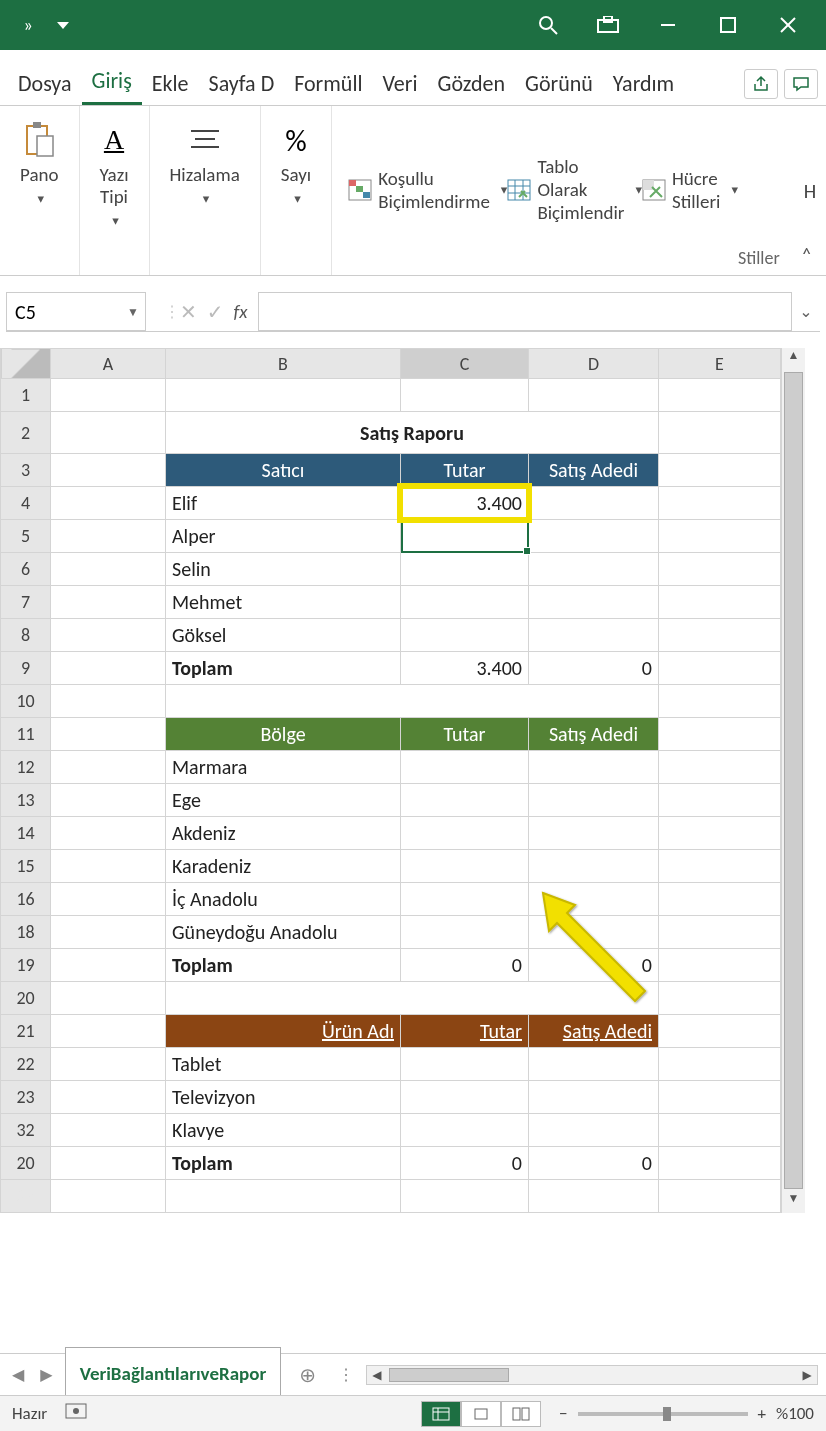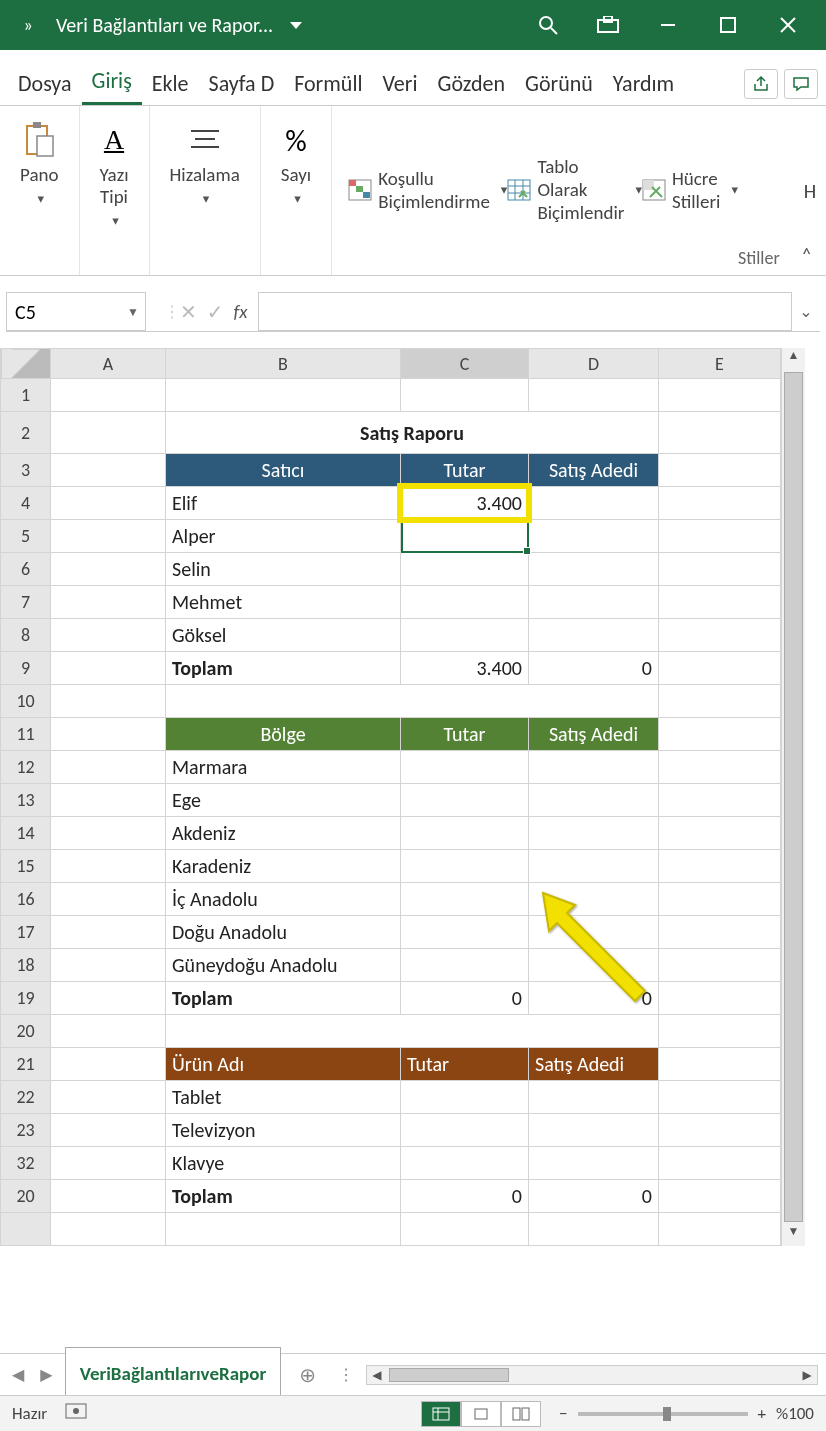--- a/index.html
+++ b/index.html
@@ -53,21 +53,21 @@
   .grid .col-E { width: 122px; }
   .grid thead th { background: #e6e6e6; height: 30px; font-size: 18px; color: #444; font-weight: normal; text-align: center; }
   .grid thead th:first-child { background: #e6e6e6; }
   .grid tbody th { background: #e6e6e6; width: 50px; font-size: 18px; color: #444; font-weight: normal; text-align: center; }
   .grid td { height: 33px; font-size: 20px; padding: 0 6px; color: #222; background: #fff; vertical-align: middle; }
   .grid td.num { text-align: right; }
   .grid td.bold { font-weight: bold; }
   .title-cell { color: #d62828; font-weight: bold; font-size: 26px; text-align: center; }
   .hdr-blue { background: #2d5a7a !important; color: #fff !important; text-align: center; font-size: 20px; }
   .hdr-green { background: #548235 !important; color: #fff !important; text-align: center; font-size: 20px; }
-  .hdr-brown { background: #8b4513 !important; color: #fff !important; text-align: left; font-size: 20px; }
+  .hdr-brown { background: #8b4513 !important; color: #fff !important; text-align: right; font-size: 20px; text-decoration: underline; }
   .sel-row th { background: #cfcfcf; }
   .active-col { background: #cfcfcf !important; }
   .cell-sel { outline: 2px solid #1d6f42; outline-offset: -2px; position: relative; }
   .cell-sel::after { content: ''; position: absolute; right: -3px; bottom: -3px; width: 6px; height: 6px; background: #1d6f42; border: 1px solid #fff; }
   .highlight-yellow { position: relative; }
   .highlight-yellow::before { content: ''; position: absolute; inset: -4px; border: 6px solid #f2e000; pointer-events: none; z-index: 5; }
   
   .arrow-anno { position: absolute; left: 535px; top: 553px; width: 130px; height: 130px; pointer-events: none; z-index: 10;}
   
   .vscroll { width: 24px; background: #f1f1f1; border-left: 1px solid #d4d4d4; display: flex; flex-direction: column; }
@@ -89,21 +89,20 @@
   .statusbar .zoom { display: flex; align-items: center; gap: 10px; }
   .statusbar .slider { width: 170px; height: 4px; background: #bbb; position: relative; }
   .statusbar .slider .handle { position: absolute; left: 50%; top: -5px; width: 8px; height: 14px; background: #888; }
   .grid-outer { position: relative; flex: 1; overflow: hidden;}
 </style>
 </head>
 <body>
 
 <div class="titlebar">
   <div class="leftico">»</div>
-  <div class="title">Veri Bağlantıları ve Rapor...</div>
   <div class="dropdown-ico">
     <svg width="12" height="12">
         <polygon points="0,3 12,3 6,10" fill="#fff"></polygon>
       </svg>
   </div>
   <div class="spacer"></div>
   <div class="winbtn">
     <svg width="20" height="20" viewBox="0 0 20 20">
         <circle cx="8" cy="8" r="6" stroke="#fff" stroke-width="2" fill="none"></circle>
         <line x1="13" y1="13" x2="19" y2="19" stroke="#fff" stroke-width="2"></line>
@@ -402,28 +401,20 @@
           </tr>
       <tr>
             <th>16</th>
             <td></td>
             <td>İç Anadolu</td>
             <td></td>
             <td></td>
             <td></td>
           </tr>
       <tr>
-            <th>17</th>
-            <td></td>
-            <td>Doğu Anadolu</td>
-            <td></td>
-            <td></td>
-            <td></td>
-          </tr>
-      <tr>
             <th>18</th>
             <td></td>
             <td>Güneydoğu Anadolu</td>
             <td></td>
             <td></td>
             <td></td>
           </tr>
       <tr>
             <th>19</th>
             <td></td>

